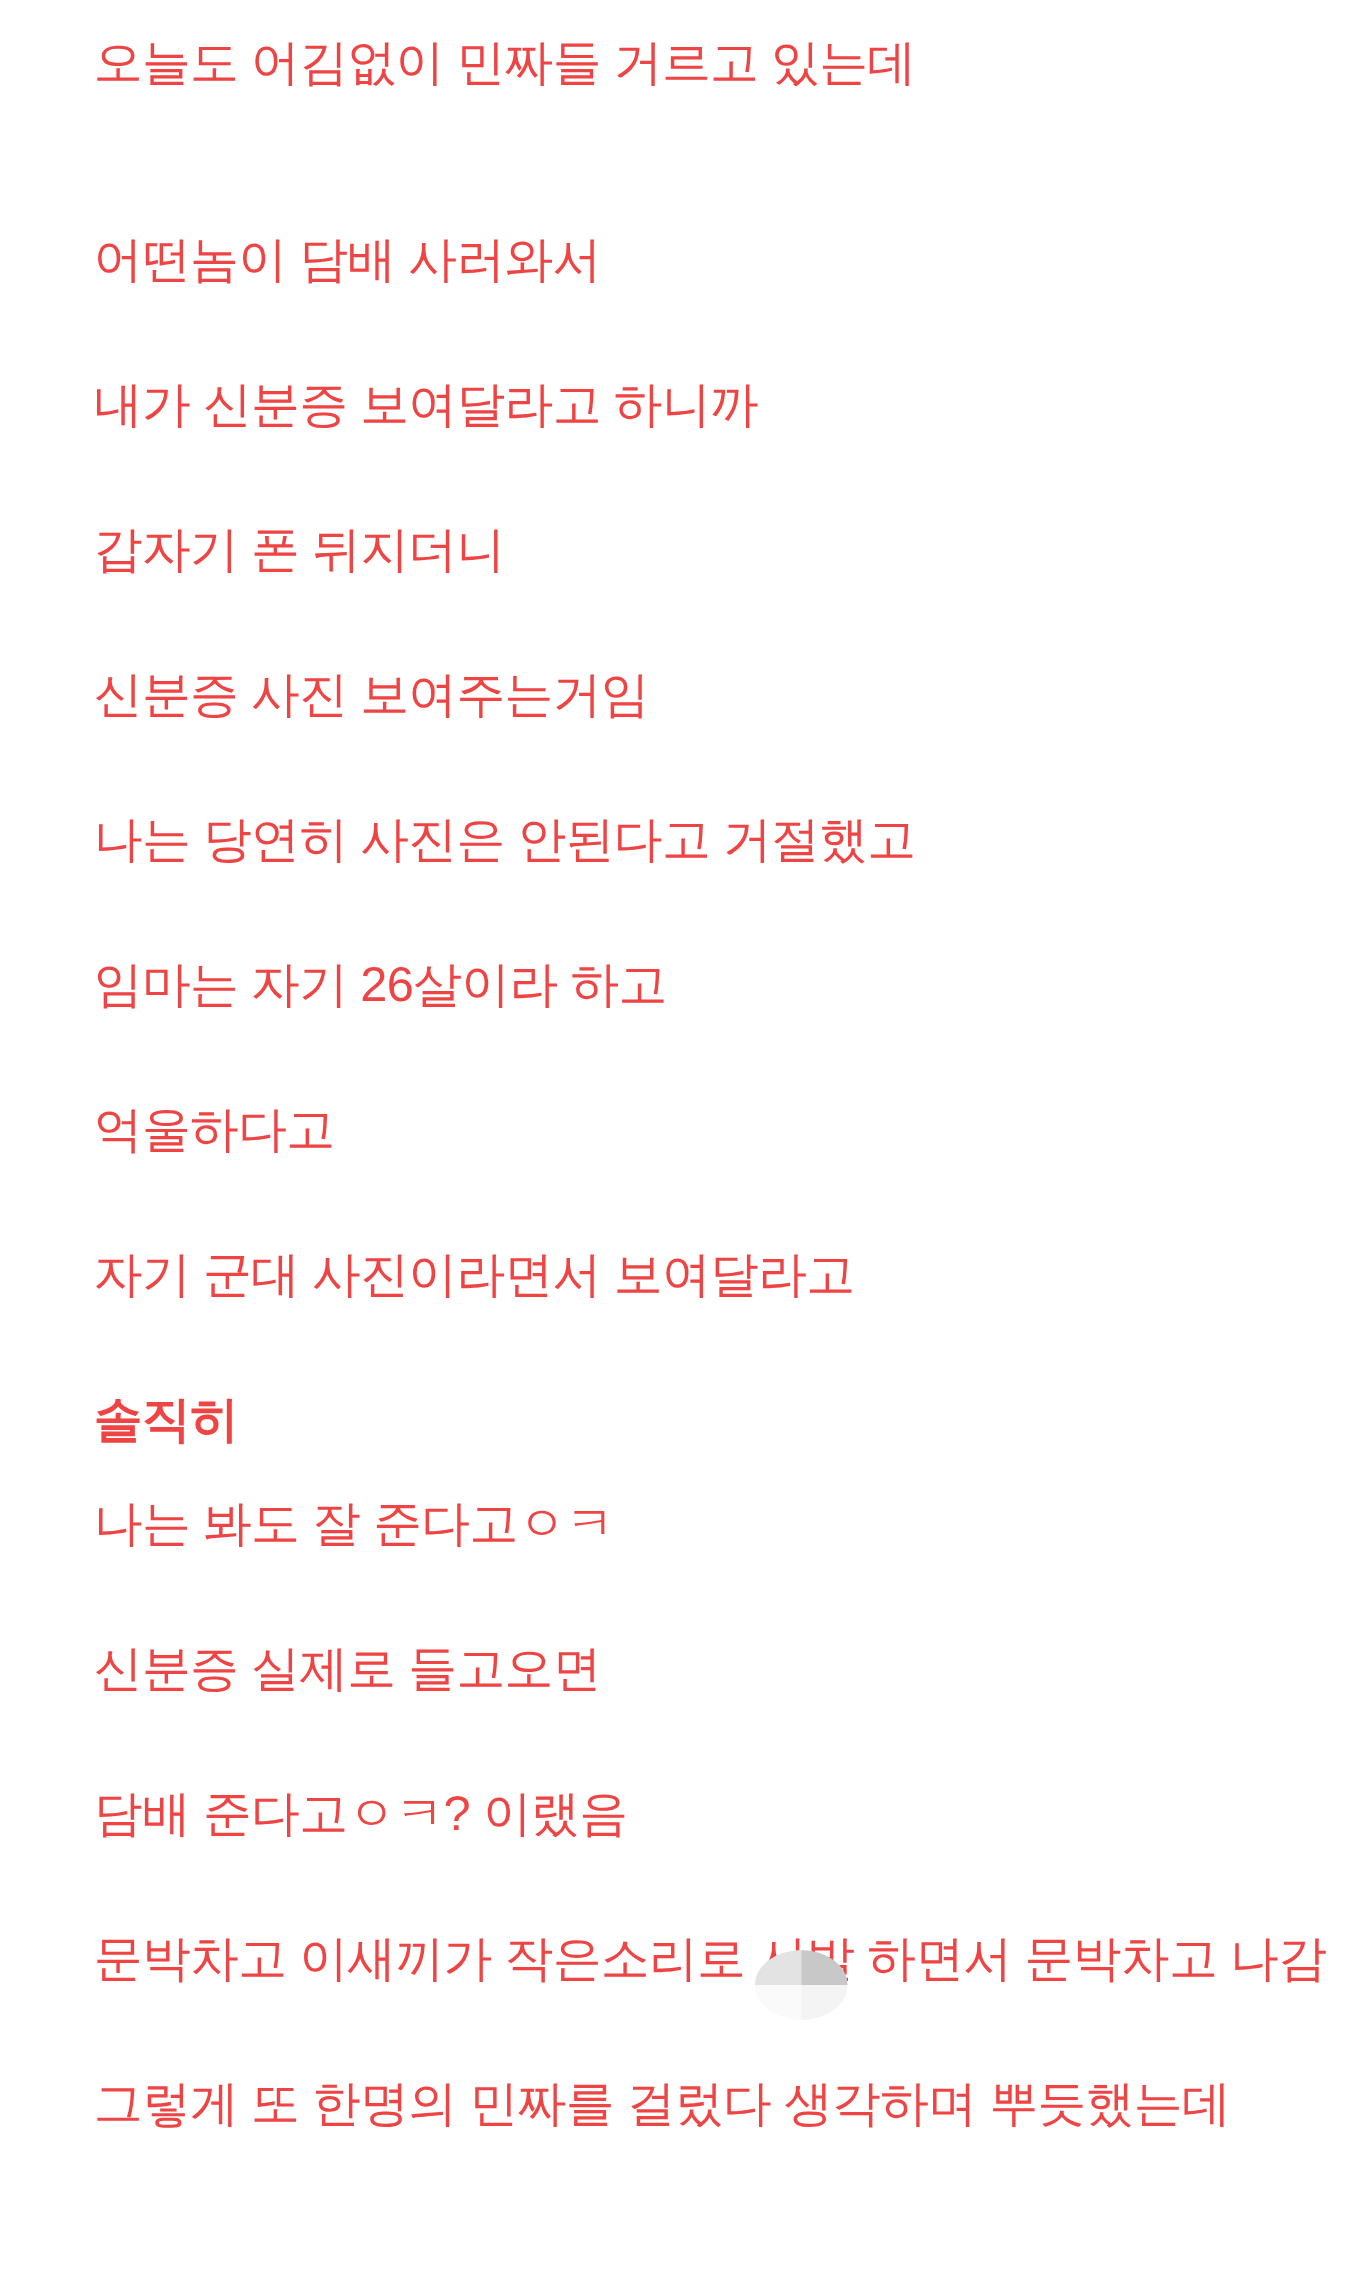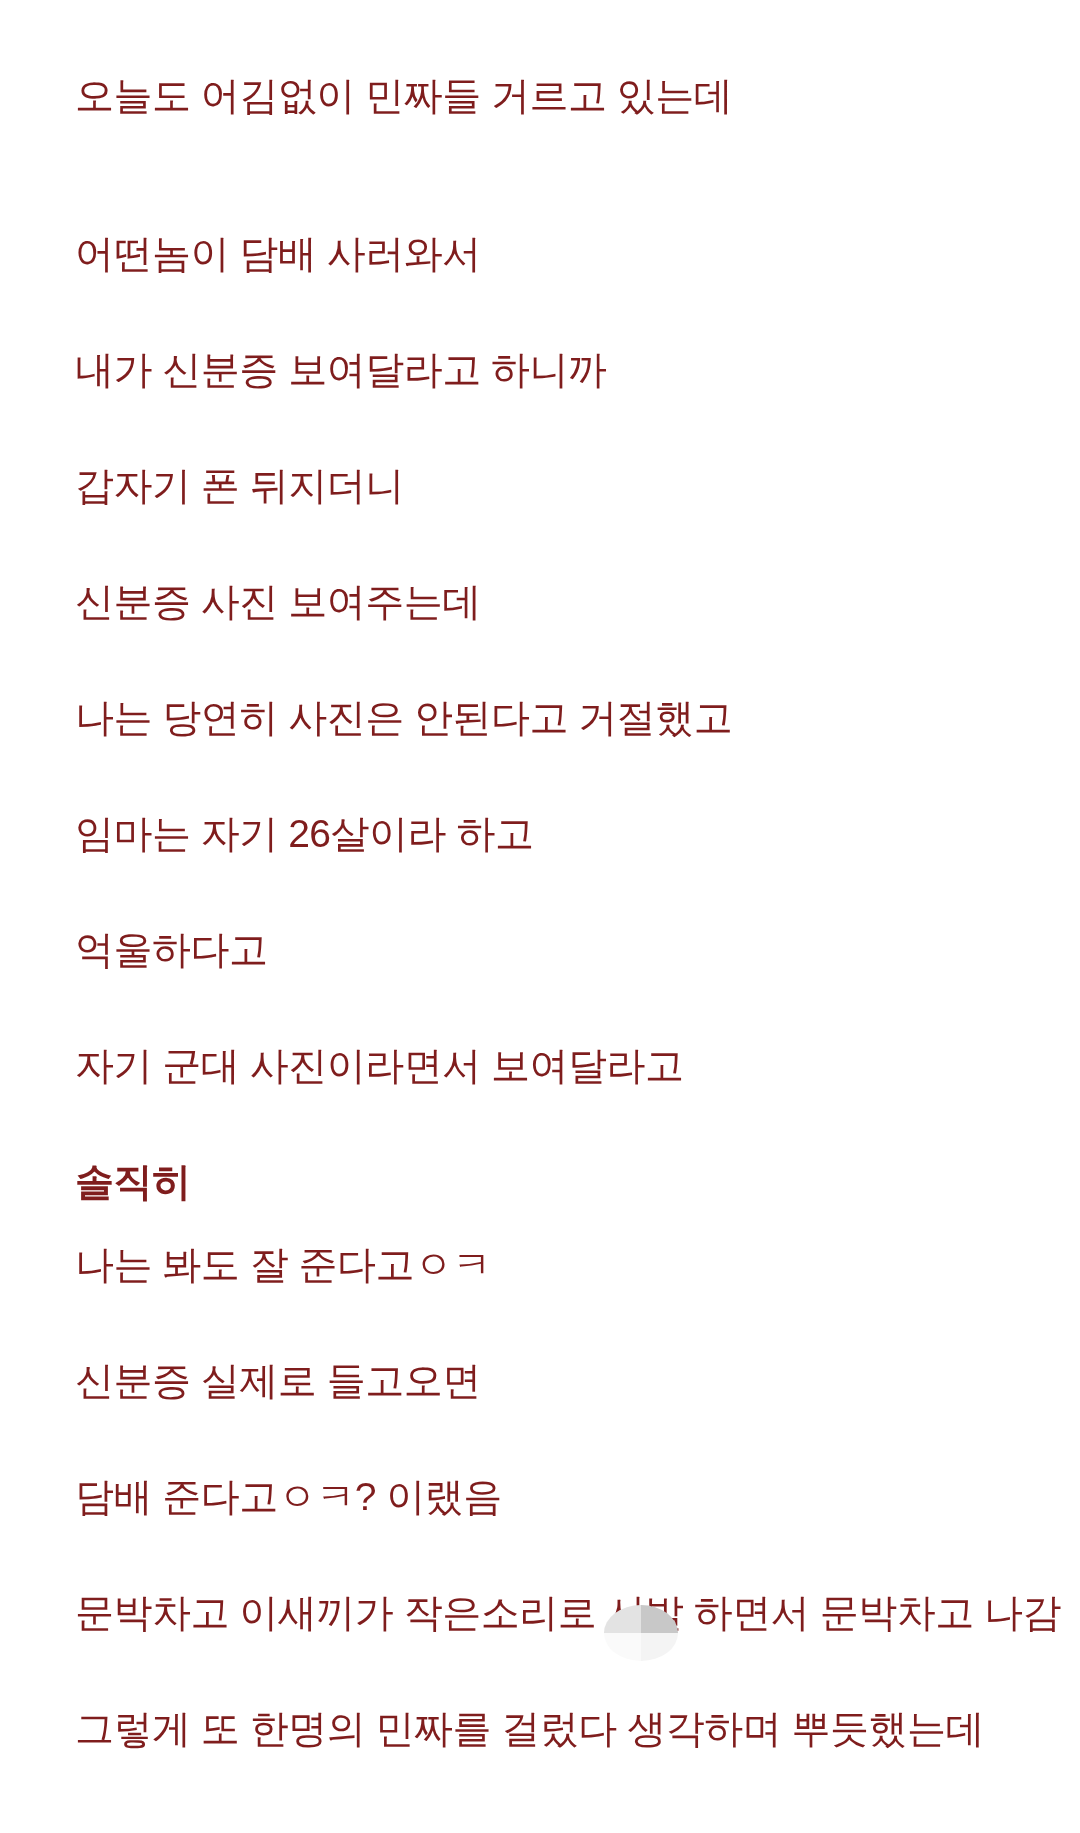--- a/index.html
+++ b/index.html
@@ -5,24 +5,24 @@
     html, body {
       margin: 0;
       padding: 0;
       background: #ffffff;
     }
     .post {
       position: relative;
       width: 1080px;
       min-height: 1833px;
       box-sizing: border-box;
-      padding: 76px 40px 50px 75px;
+      padding: 31px 40px 50px 75px;
       background: #ffffff;
       font-family: "Liberation Sans", "DejaVu Sans", sans-serif;
-      color: #7f1d1d;
+      color: #ef4444;
     }
     .post p {
       margin: 0 0 76px 0;
       font-size: 39px;
       line-height: 40px;
       font-weight: 400;
       letter-spacing: -0.5px;
       white-space: nowrap;
     }
     .post p.gap-xl { margin-bottom: 118px; }
@@ -55,21 +55,21 @@
     .q-br { right: 0; bottom: 0; background: #f4f4f4; border-bottom-right-radius: 100%; }
   </style>
 </head>
 <body>
 
 <div class="post">
   <p class="gap-xl">오늘도 어김없이 민짜들 거르고 있는데</p>
   <p>어떤놈이 담배 사러와서</p>
   <p>내가 신분증 보여달라고 하니까</p>
   <p>갑자기 폰 뒤지더니</p>
-  <p>신분증 사진 보여주는데</p>
+  <p>신분증 사진 보여주는거임</p>
   <p>나는 당연히 사진은 안된다고 거절했고</p>
   <p>임마는 자기 26살이라 하고</p>
   <p>억울하다고</p>
   <p>자기 군대 사진이라면서 보여달라고</p>
   <p class="gap-lg">솔직히</p>
   <p>나는 봐도 잘 준다고ㅇㅋ</p>
   <p>신분증 실제로 들고오면</p>
   <p>담배 준다고ㅇㅋ? 이랬음</p>
   <p><span>문박차고 이새끼가 작은소리로 </span><span class="censored"><span>시발</span><span class="censor-blur">
           <i class="q-tl"></i>

